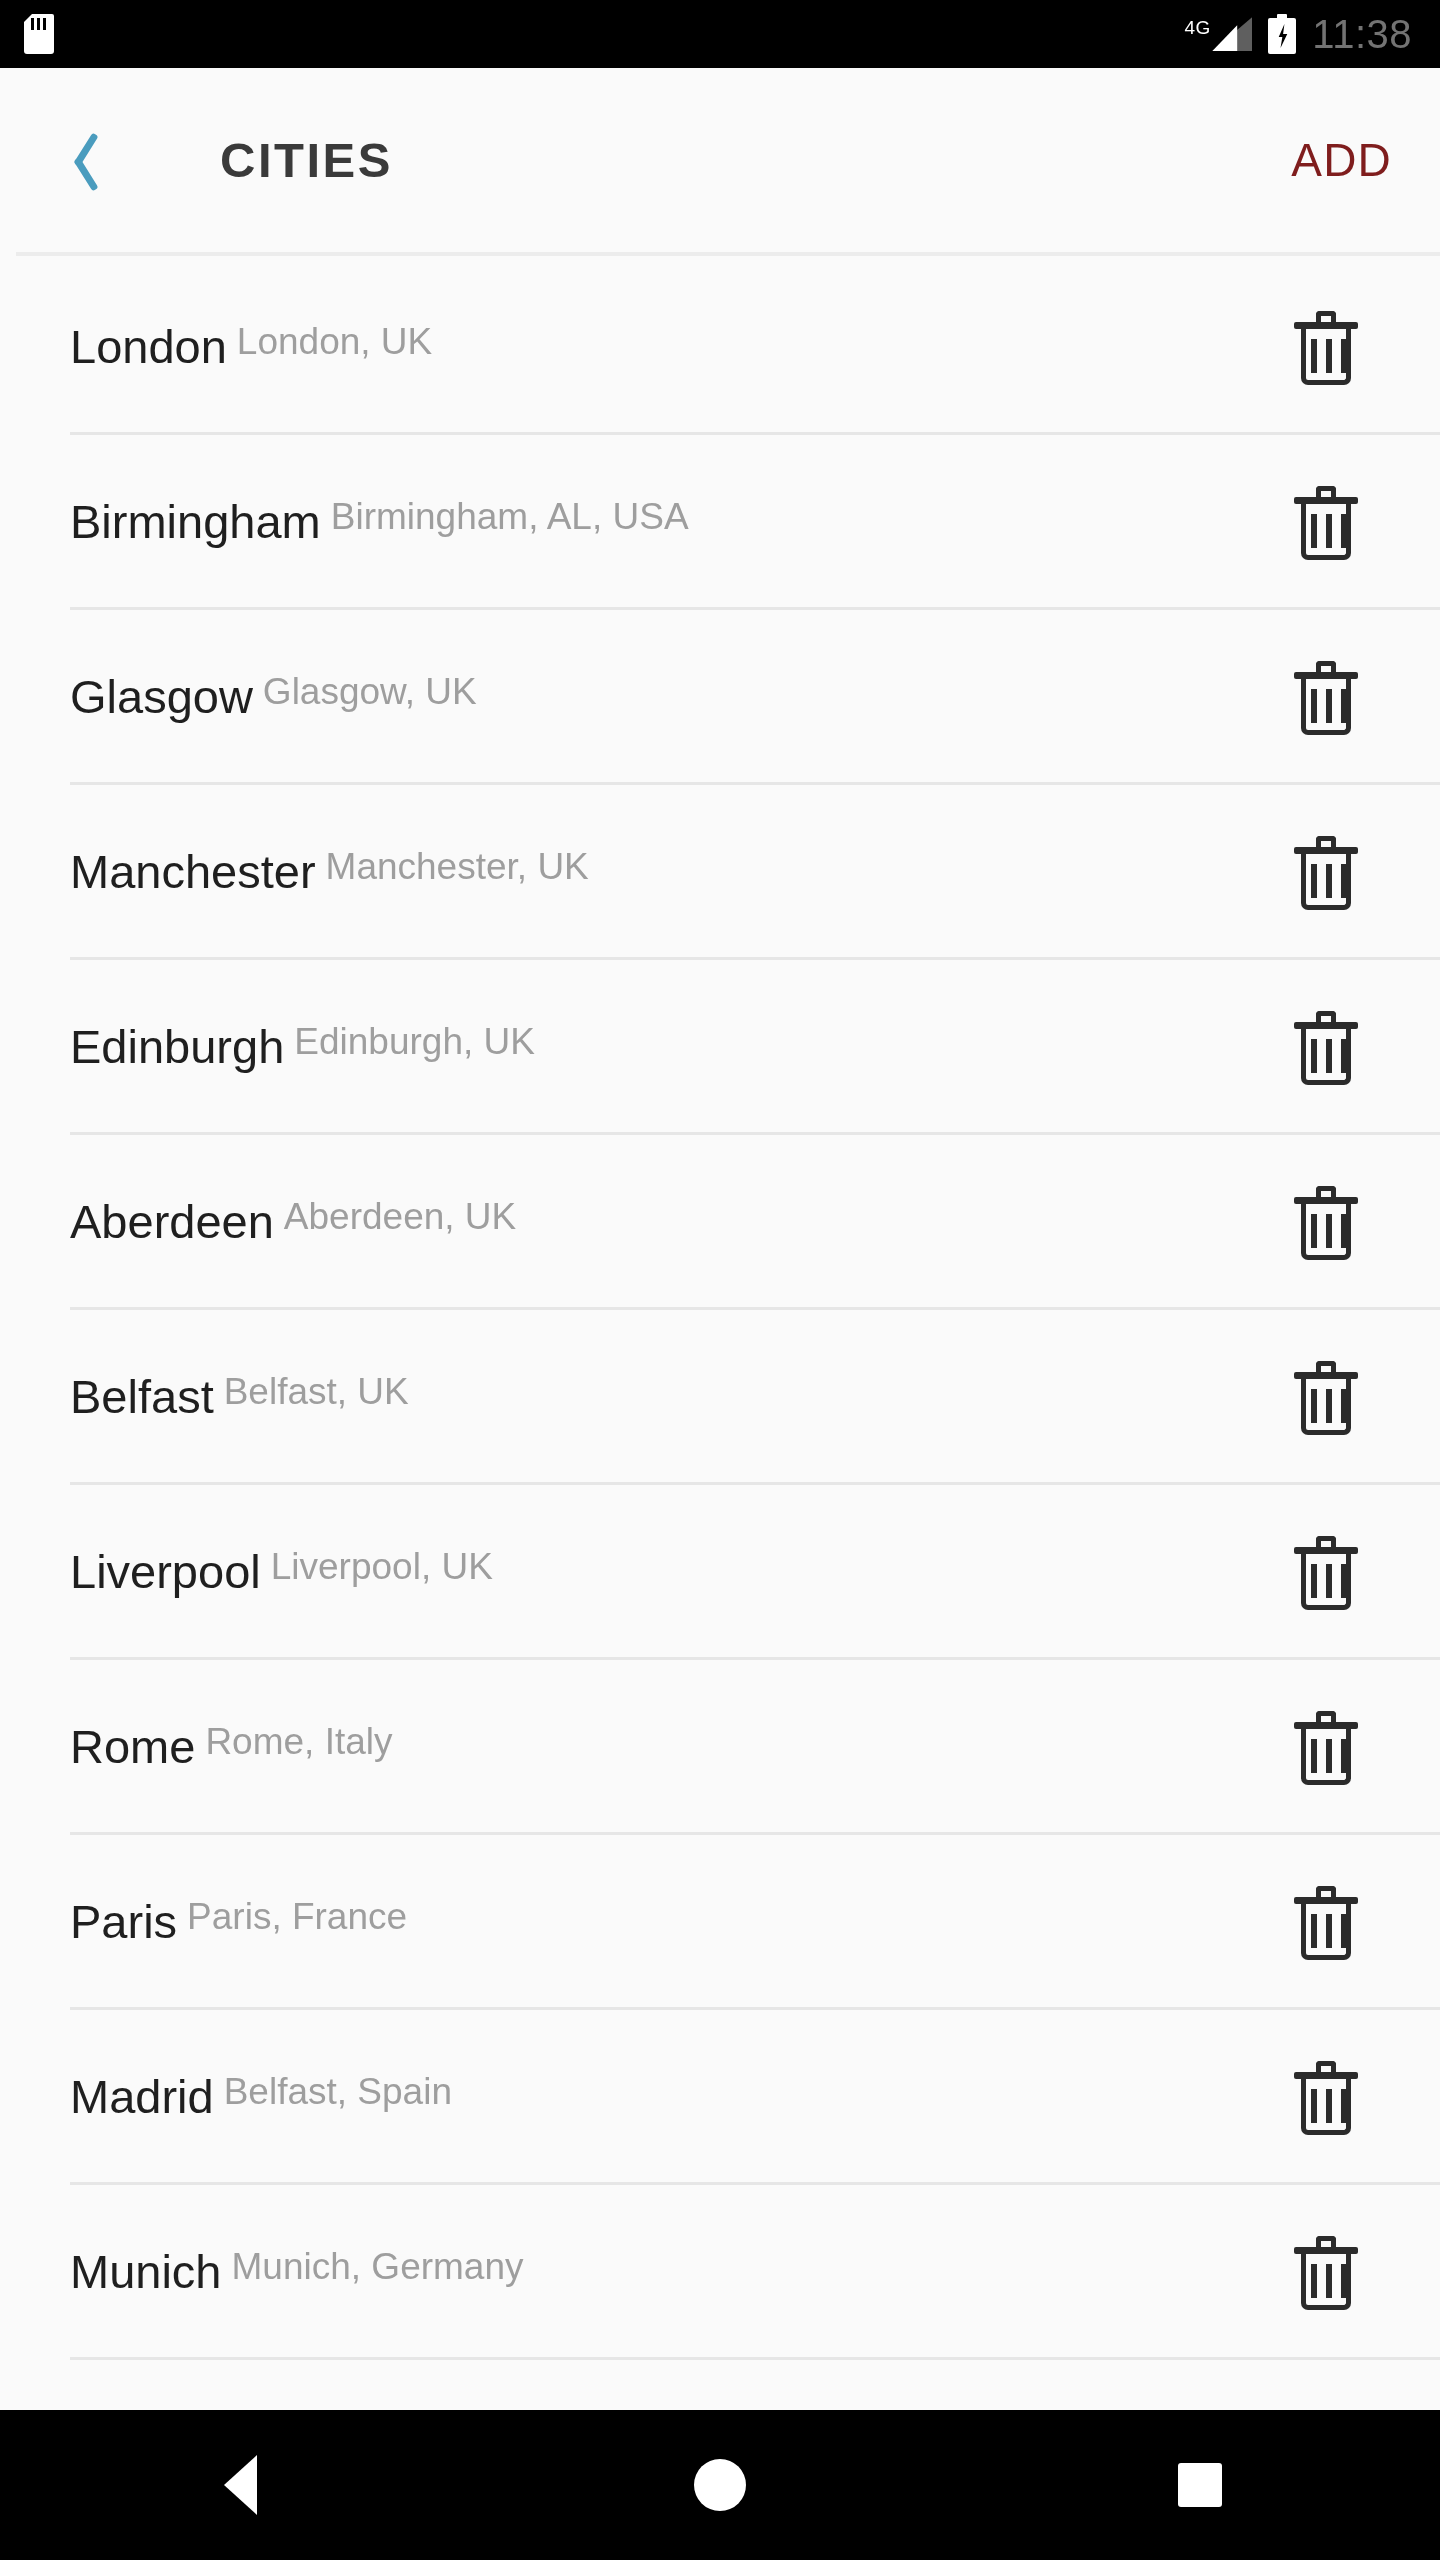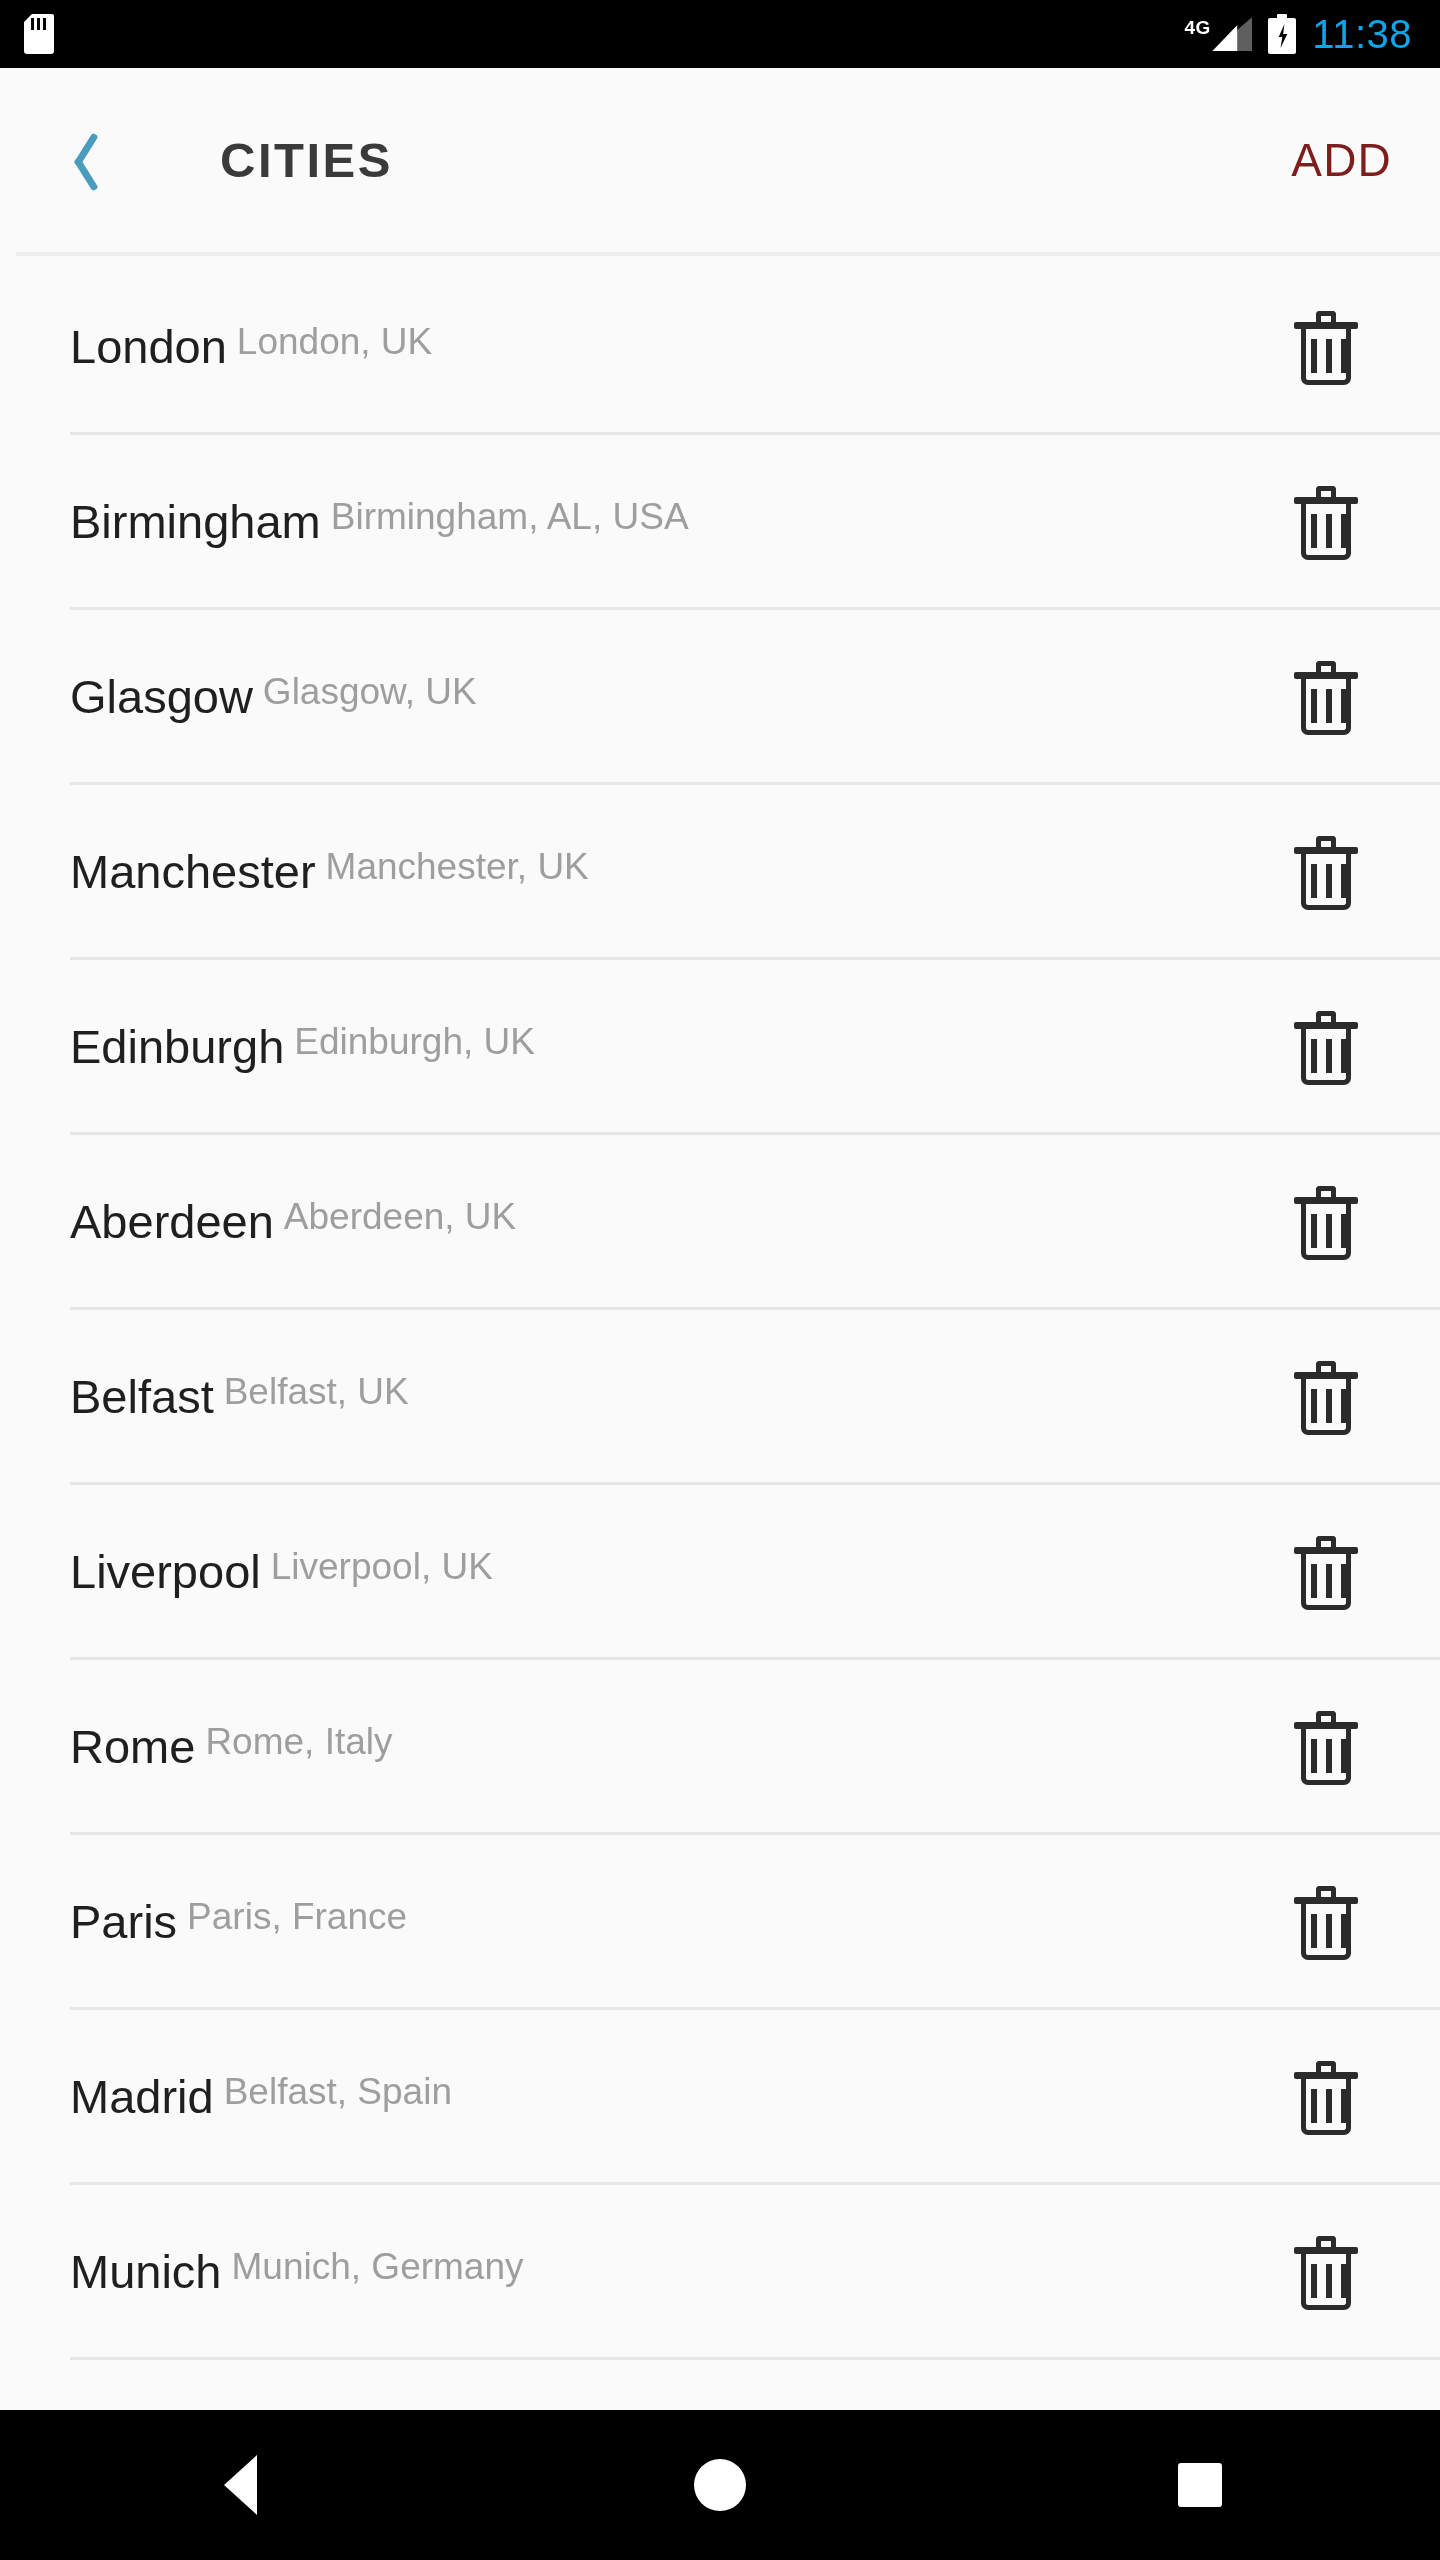--- a/index.html
+++ b/index.html
@@ -24,21 +24,21 @@
   .sd-icon{ width:30px; height:40px; position:relative; display:block; }
   .sd-body{
     position:absolute; left:0; top:0; width:30px; height:40px;
     background:#fff; border-radius:2px 2px 3px 3px;
     clip-path: polygon(0 8px, 8px 0, 100% 0, 100% 100%, 0 100%);
   }
   .sd-pins{ position:absolute; left:7px; top:4px; display:flex; gap:3px; }
   .sd-pins i{ display:block; width:3px; height:12px; background:#000; }
 
   .net-wrap{ display:flex; align-items:flex-end; gap:2px; }
-  .net-label{ color:#fff; font-size:19px; font-weight:bold; line-height:1;
+  .net-label{ color:#fff; font-size:19px; font-weight:normal; line-height:1;
               position:relative; top:-14px; letter-spacing:.2px; }
   .signal{ position:relative; width:40px; height:34px; }
   .signal .bg{
     position:absolute; inset:0; background:#5F5F5F;
     clip-path: polygon(100% 0, 100% 100%, 0 100%);
   }
   .signal .fg{
     position:absolute; inset:0; background:#fff;
     clip-path: polygon(62% 24%, 62% 100%, 0 100%);
   }
@@ -51,21 +51,21 @@
   .batt-body{
     position:absolute; left:0; top:4px; width:28px; height:36px;
     background:#fff; border-radius:2px;
   }
   .bolt{
     position:absolute; left:8px; top:10px; width:13px; height:24px;
     background:#000;
     clip-path: polygon(62% 0, 18% 54%, 46% 54%, 32% 100%, 84% 42%, 52% 42%);
   }
 
-  .clock{ color:#0ea5e9; font-size:40px; font-weight:400; letter-spacing:.5px;
+  .clock{ color:#737373; font-size:40px; font-weight:400; letter-spacing:.5px;
           line-height:1; font-family:"Liberation Sans", sans-serif; }
 
   
   .appbar{
     position:absolute; top:68px; left:16px; width:1440px; height:188px;
     background:#FAFAFA; display:flex; align-items:center;
     border-bottom:4px solid #ECECEC;
   }
   .back-btn{
     width:120px; height:188px; display:flex; align-items:center;

